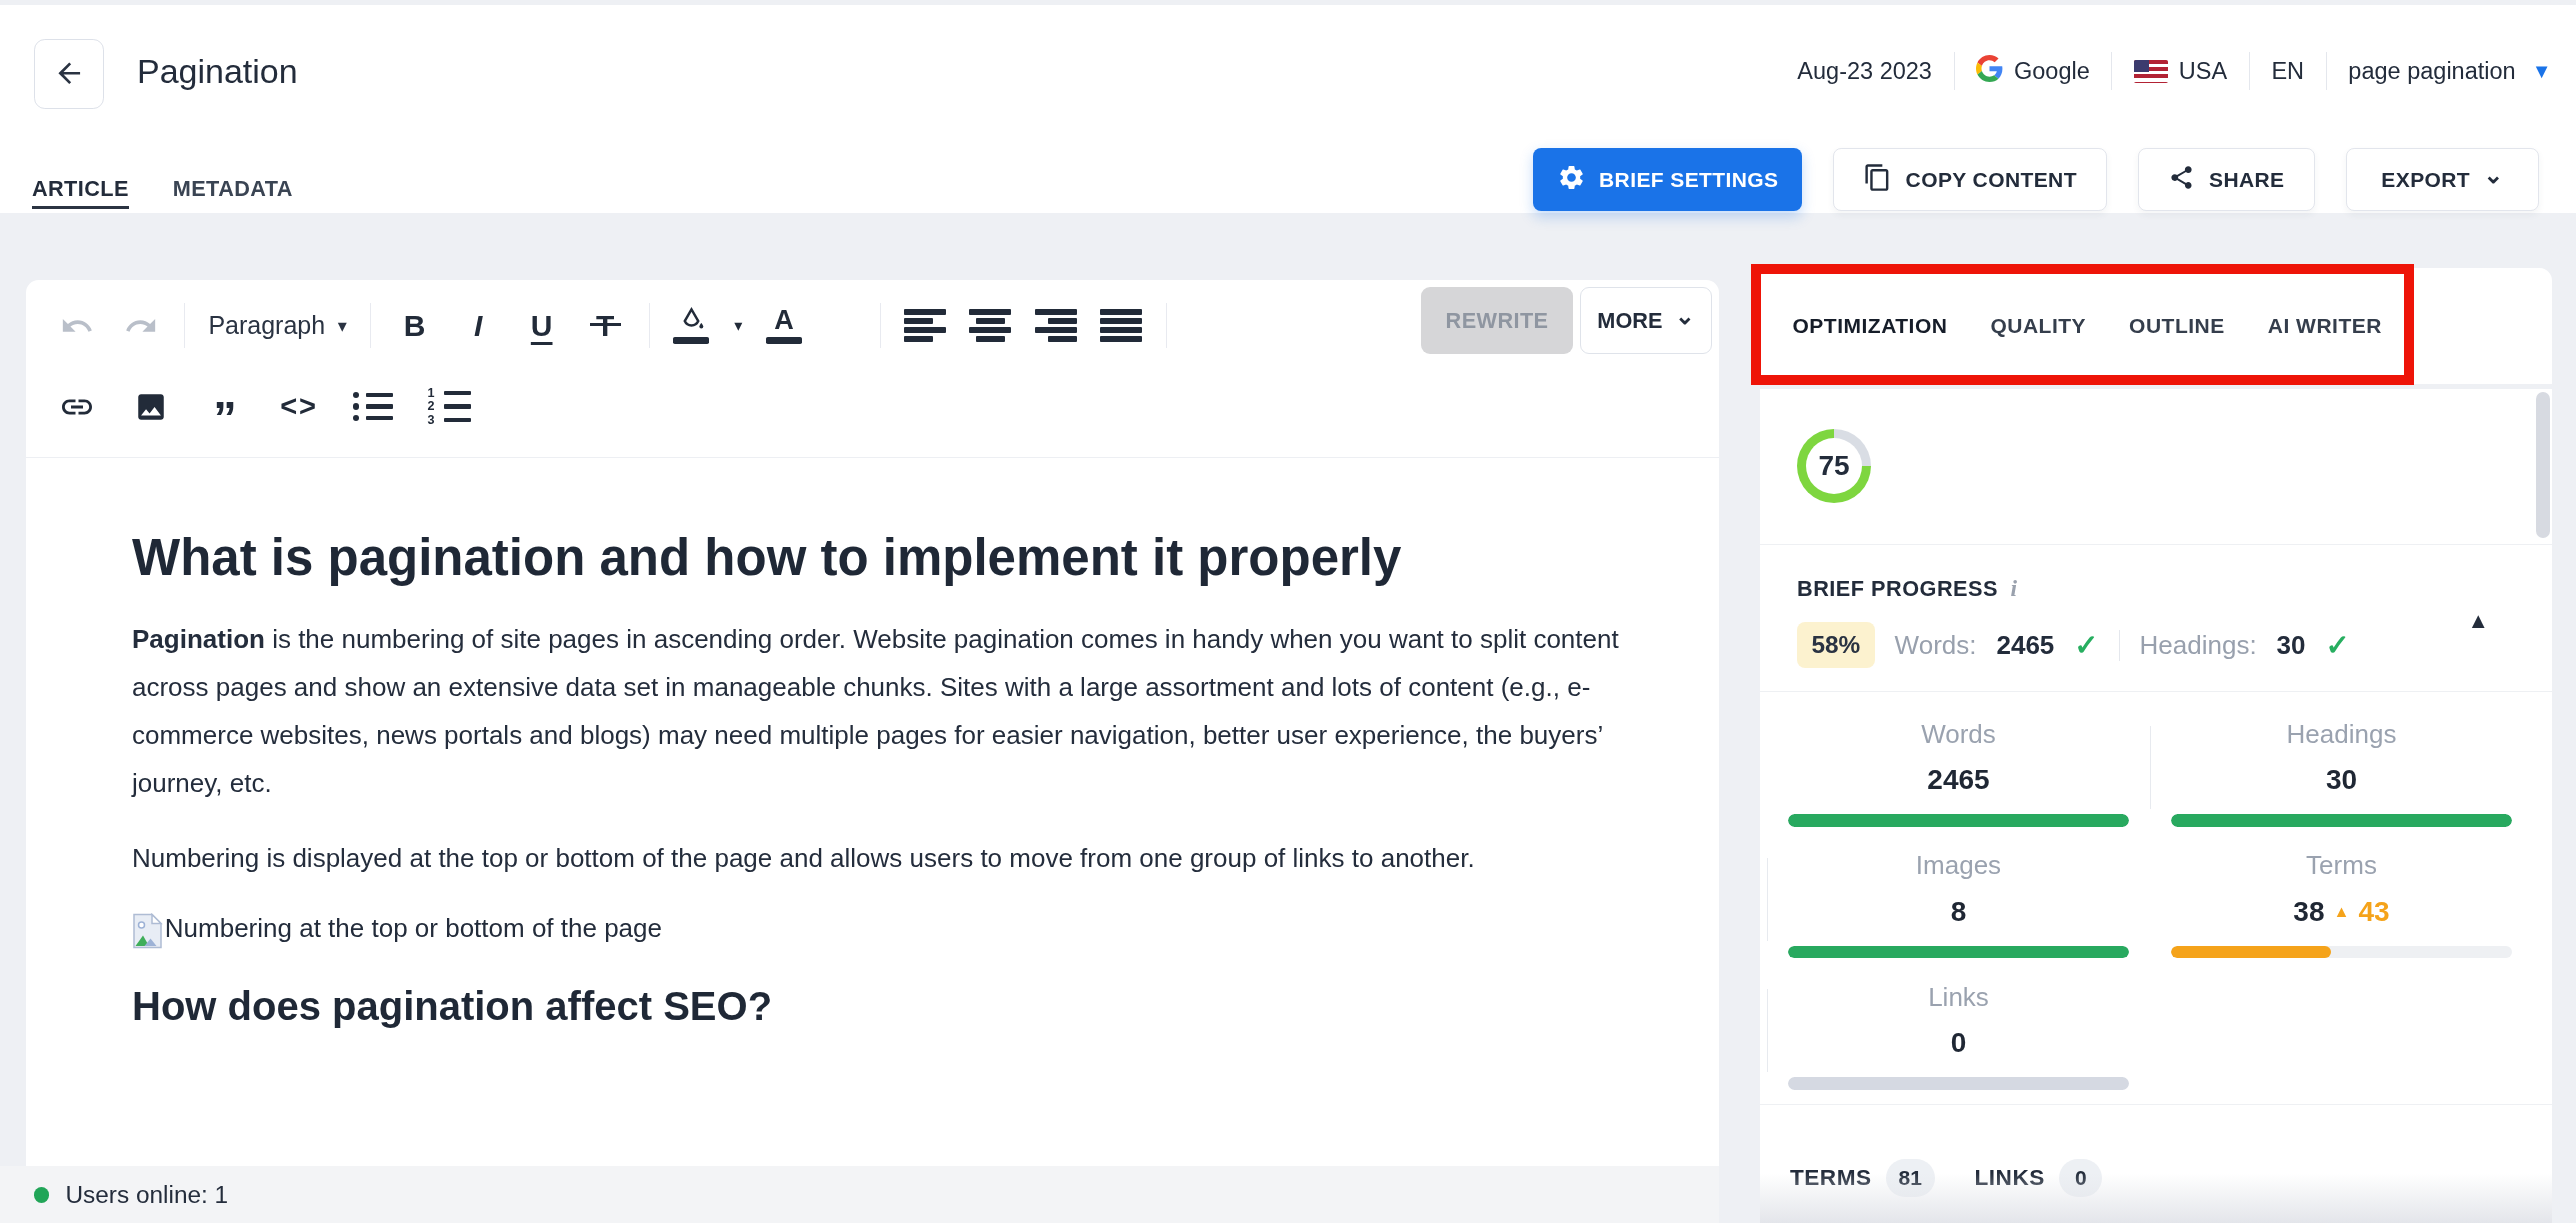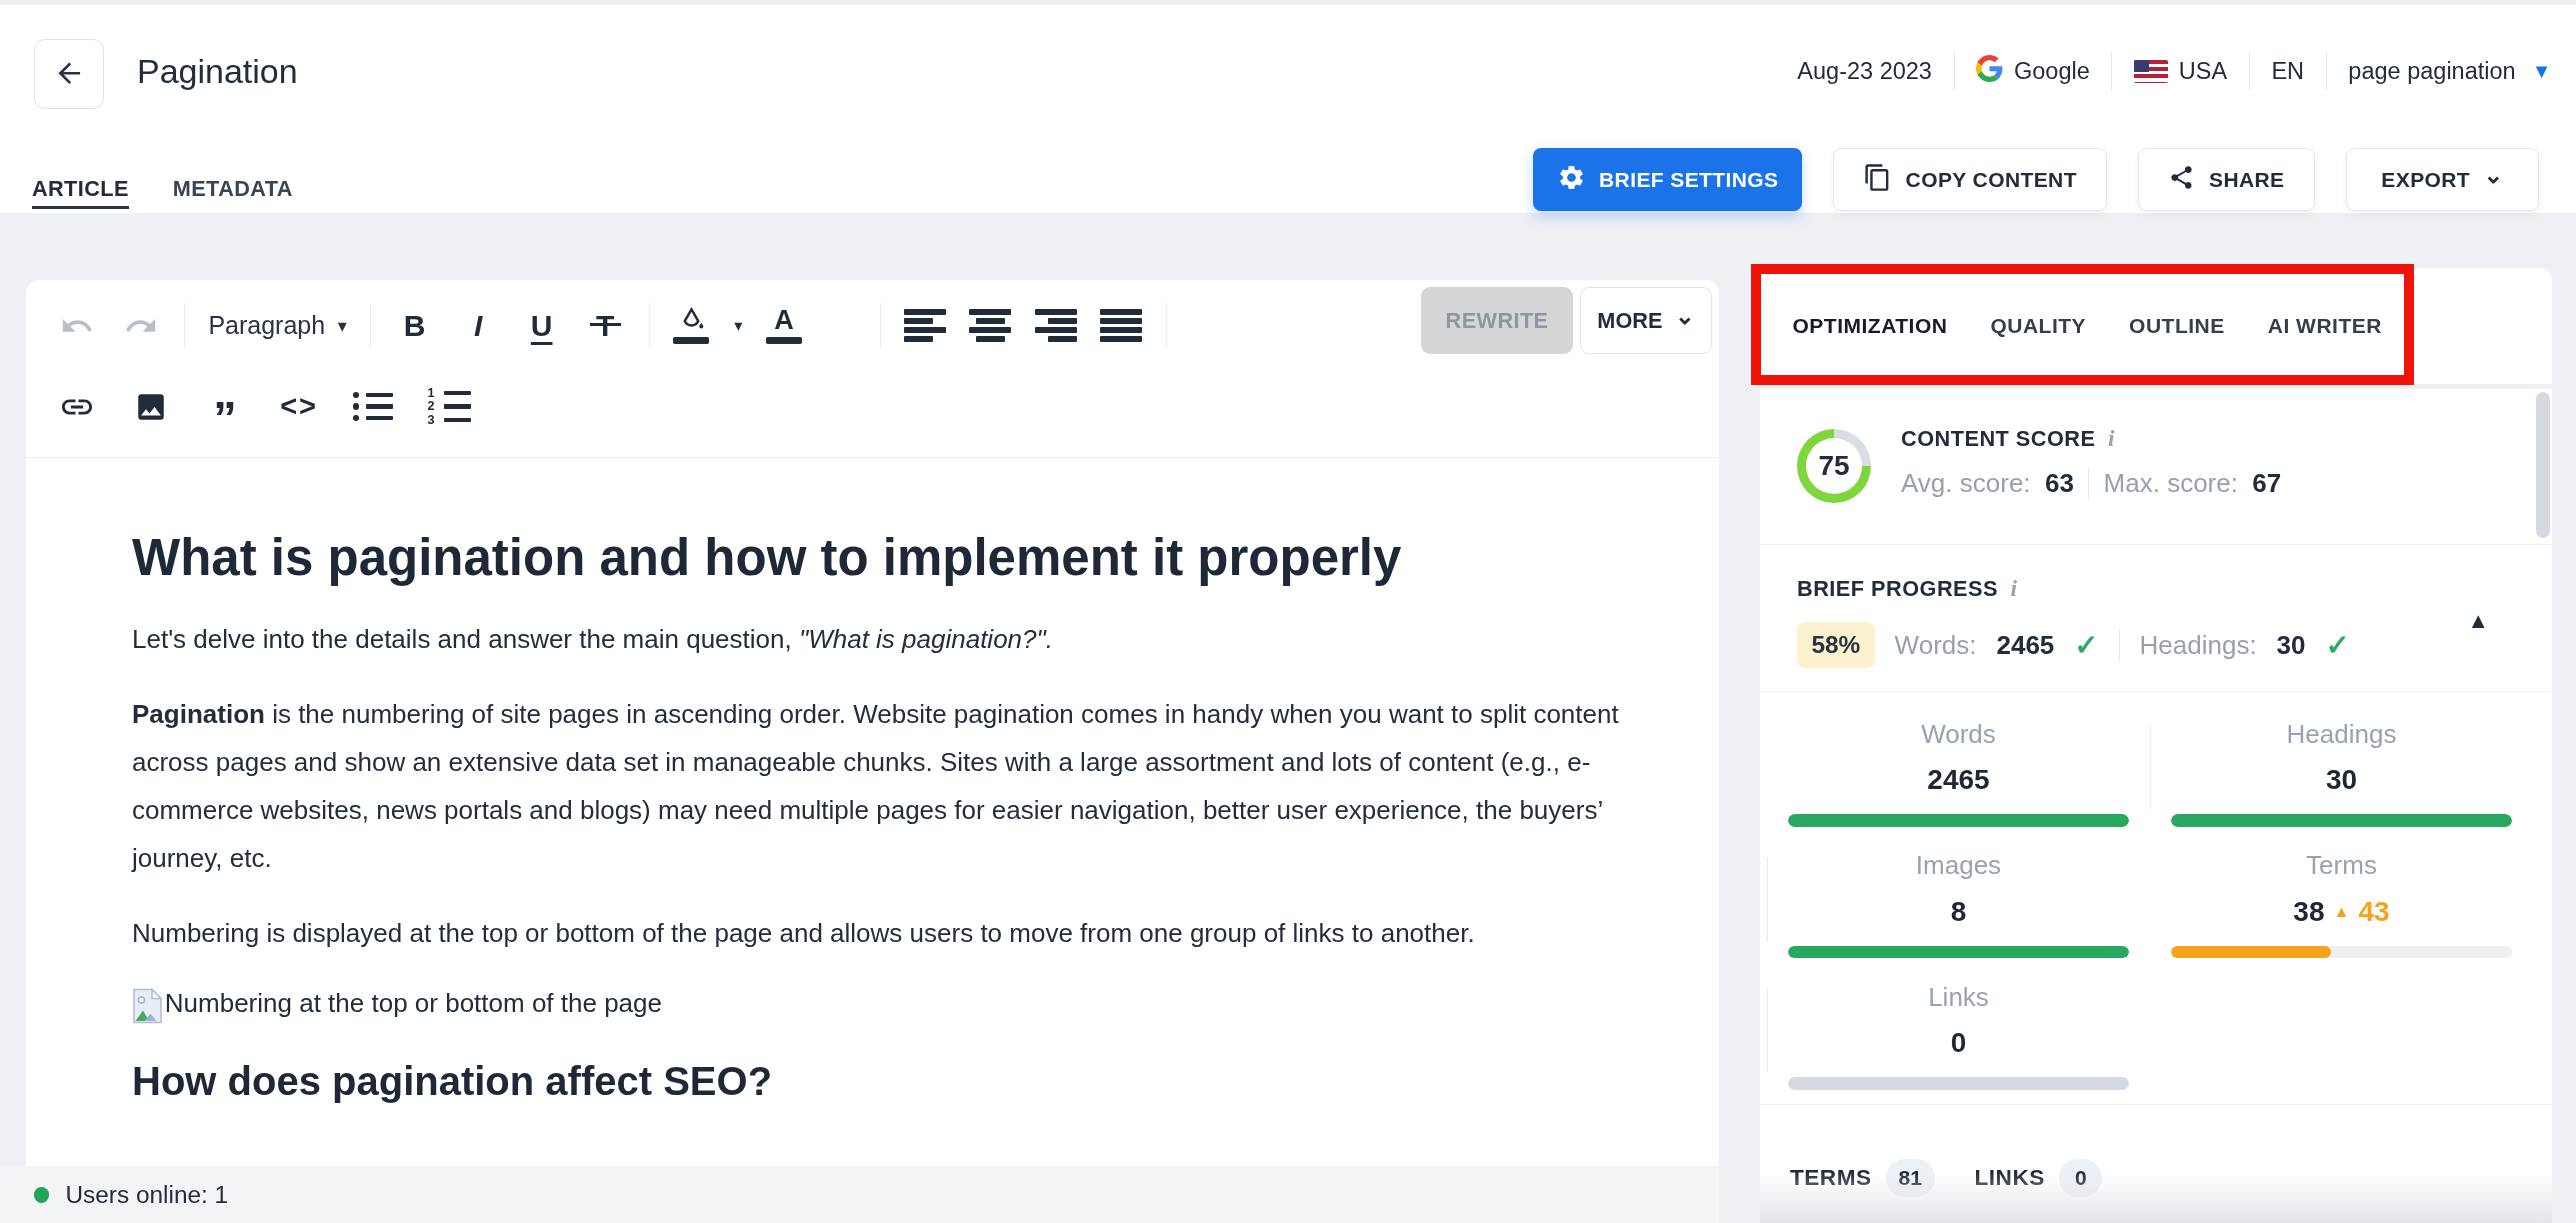--- a/index.html
+++ b/index.html
@@ -318,21 +318,20 @@
             <span class="num">3</span>
             <span class="bar"></span>
           </span>
       </span>
     </div>
 
     <div class="tb-divider"></div>
 
     <div class="doc">
       <h1>What is pagination and how to implement it properly</h1>
-      <p><span>Let's delve into the details and answer the main question, </span><i>"What is pagination?".</i></p>
       <p><b>Pagination</b><span> is the numbering of site pages in ascending order. Website pagination comes in handy when you want to split content across pages and show an extensive data set in manageable chunks. Sites with a large assortment and lots of content (e.g., e-commerce websites, news portals and blogs) may need multiple pages for easier navigation, better user experience, the buyers’ journey, etc.</span></p>
       <p>Numbering is displayed at the top or bottom of the page and allows users to move from one group of links to another.</p>
       <div class="img-row">
         <span class="broken-img">
           <svg width="31" height="36" viewBox="0 0 20 24">
               <path fill="#e8edf5" stroke="#aebcd4" stroke-width="1" d="M1 1h12l6 6v16H1z"></path>
               <path fill="#ffffff" stroke="#aebcd4" stroke-width="1" d="M13 1v6h6z"></path>
               <circle cx="6" cy="8" r="2" fill="#ffffff" stroke="#9db2d6"></circle>
               <path fill="#3fae5a" d="M2 22l5-7 4 7z"></path>
               <path fill="#9db2d6" d="M8 22l4-5 4 5z"></path>
@@ -354,32 +353,20 @@
     <span class="p-tab">QUALITY</span>
     <span class="p-tab">OUTLINE</span>
     <span class="p-tab">AI WRITER</span>
   </div>
 
   <div class="panel-body">
 
     <div class="p-sec sec-score">
       <div class="score-ring">
         <span class="score-num">75</span>
-      </div>
-      <div class="score-text">
-        <div>
-          <span class="sec-label">CONTENT SCORE</span><span class="info-i">i</span>
-        </div>
-        <div class="score-sub">
-          <span>Avg. score:</span>
-          <b>63</b>
-          <span class="v-sep"></span>
-          <span>Max. score:</span>
-          <b>67</b>
-        </div>
       </div>
     </div>
 
     <div class="p-sec sec-brief">
       <div class="brief-label">
         <span class="sec-label">BRIEF PROGRESS</span><span class="info-i">i</span>
       </div>
       <div class="brief-row">
         <span class="pct-badge">58%</span>
         <span>Words:</span>

